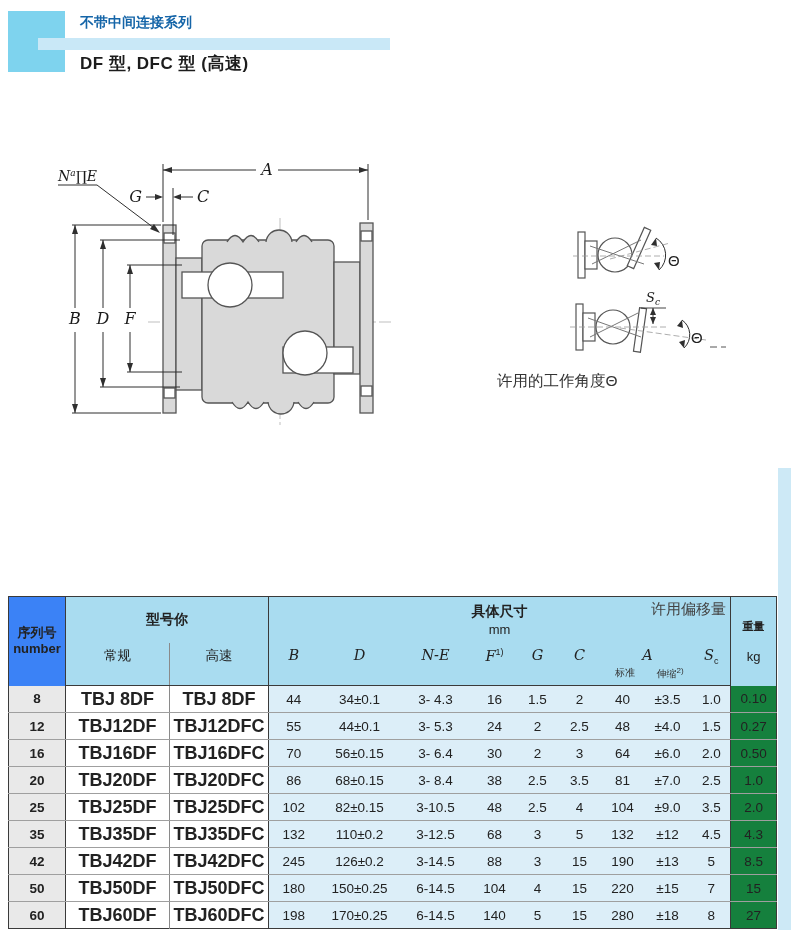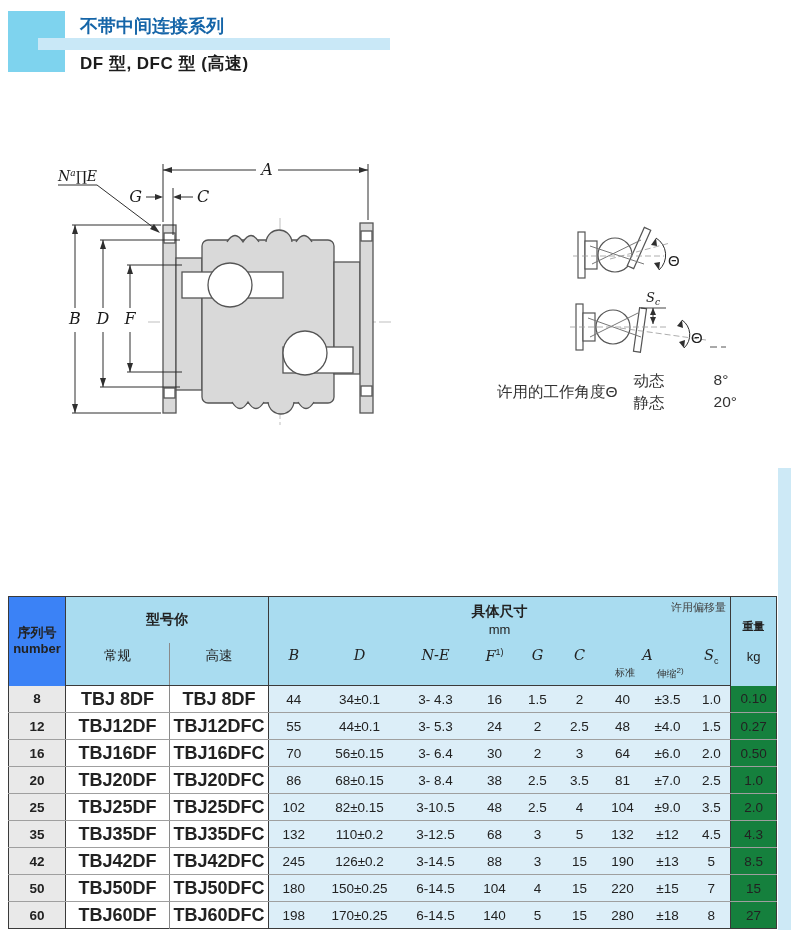--- a/index.html
+++ b/index.html
@@ -2,21 +2,21 @@
 <html><head>
 <meta charset="utf-8">
 <style>
   html,body{margin:0;padding:0;background:#fff;}
   .page{position:relative;width:791px;height:930px;background:#fff;overflow:hidden;
         font-family:"Liberation Sans",sans-serif;color:#222;}
 
   
   .accent-block{position:absolute;left:8px;top:11px;width:57px;height:61px;background:#7ed3ee;}
   .accent-bar{position:absolute;left:38px;top:38px;width:352px;height:12px;background:#c9e8f7;}
-  .series-title{position:absolute;left:80px;top:14px;font-size:18px;font-weight:bold;color:#1565a8;}
+  .series-title{position:absolute;left:80px;top:14px;font-size:14px;font-weight:bold;color:#1565a8;}
   .model-title{position:absolute;left:80px;top:52px;font-size:17px;font-weight:bold;color:#1c1c1c;letter-spacing:0.5px;}
 
   
   .main-drawing{position:absolute;left:30px;top:140px;}
   .angle-diagram{position:absolute;left:478px;top:212px;}
   svg text{font-family:"DejaVu Serif",serif;}
   .dimtext{font-style:italic;font-size:16px;fill:#1a1a1a;}
   .notetext{font-style:italic;font-size:14px;fill:#1a1a1a;}
   .thetatext{font-family:"Liberation Sans",sans-serif;font-size:15px;fill:#222;}
 
@@ -32,21 +32,21 @@
   .bd-r-mid{border-right:1px solid #8a8a8a;}
   .h-blue{background:#a9dcf0;}
   .h-serial{background:#3b82f6;font-weight:bold;font-size:13px;line-height:16px;}
   .h-serial .en{font-size:13px;}
   .grp-row th{height:46px;}
   .sub-row th{height:38px;border-bottom:1.6px solid #3a3a3a;vertical-align:top;padding-top:4px;font-weight:normal;}
   .h-model{font-weight:bold;font-size:14px;}
   .h-dims{position:relative;vertical-align:top;padding-top:3px;}
   .h-dims .t1{font-weight:bold;font-size:14px;}
   .h-dims .t2{font-weight:normal;font-size:13px;margin-top:1px;}
-  .h-dims .note{position:absolute;right:4px;top:3px;font-size:11px;font-weight:normal;color:#444;}
+  .h-dims .note{position:absolute;right:4px;top:3px;font-size:15px;font-weight:normal;color:#444;}
   .h-weight{vertical-align:top;padding-top:5px;}
   .h-weight .t1{font-weight:bold;font-size:11px;}
   .h-weight .t2{font-weight:normal;font-size:13px;margin-top:15px;}
   .math{font-family:"DejaVu Serif",serif;font-style:italic;font-size:14.5px;font-weight:normal;}
   .math sup,.math sub{font-size:9px;font-style:normal;font-family:"Liberation Sans",sans-serif;}
   .h-a .subrow{display:grid;grid-template-columns:1fr 1fr;font-family:"Liberation Sans",sans-serif;
                font-style:normal;font-size:10px;color:#333;margin-top:3px;}
   .h-a .subrow sup{font-size:8px;}
   .cn{font-weight:normal;font-size:13.5px;}
 
@@ -197,26 +197,20 @@
     <text x="168" y="90" font-style="italic" font-size="13" fill="#1a1a1a"><tspan>S</tspan><tspan dy="3" font-size="9">c</tspan></text>
     <path d="M204,108 A18,18 0 0 1 206,136" stroke="#2f2f2f" fill="none"></path>
     <polygon points="204,108 199,114 205,116" fill="#2f2f2f"></polygon>
     <polygon points="206,136 201,130 207,128" fill="#2f2f2f"></polygon>
     <text class="thetatext" x="213" y="131">Θ</text>
     <line x1="232" y1="135" x2="248" y2="135" stroke="#555" stroke-width="1" stroke-dasharray="7 4"></line>
   </svg>
 
   <div class="angle-caption">
     <span>许用的工作角度Θ</span>
-    <span class="angle-values">
-      <span>动态</span>
-      <span>8°</span>
-      <span>静态</span>
-      <span>20°</span>
-    </span>
   </div>
 
   <table class="spec-table">
     <colgroup>
       <col style="width:57px">
         <col style="width:104px">
         <col style="width:99px">
       <col style="width:50px">
         <col style="width:82px">
         <col style="width:70px">

